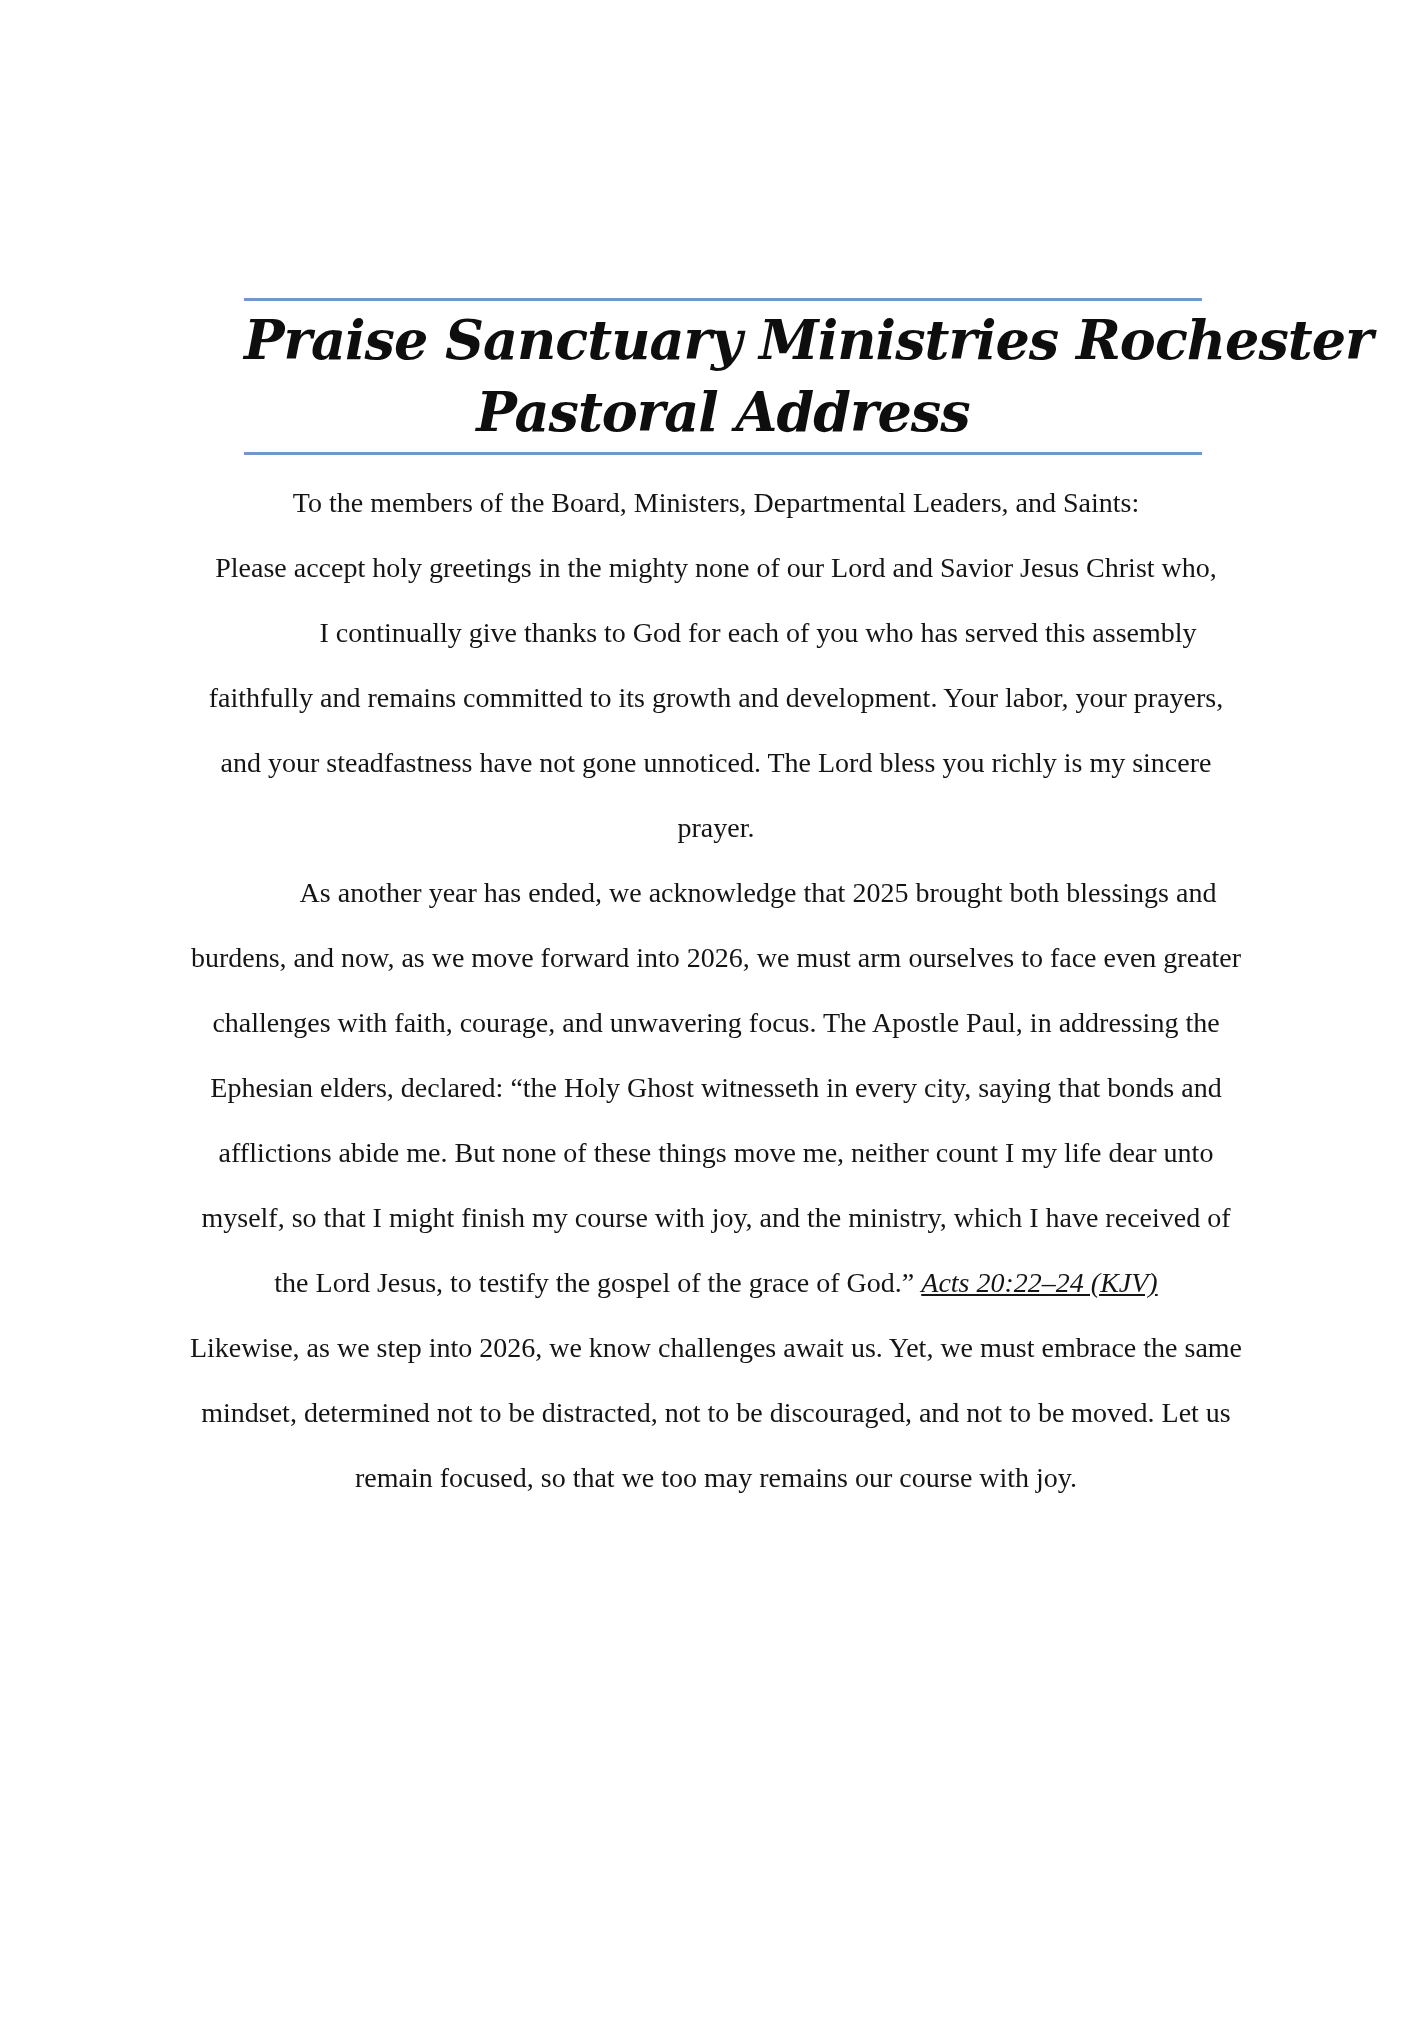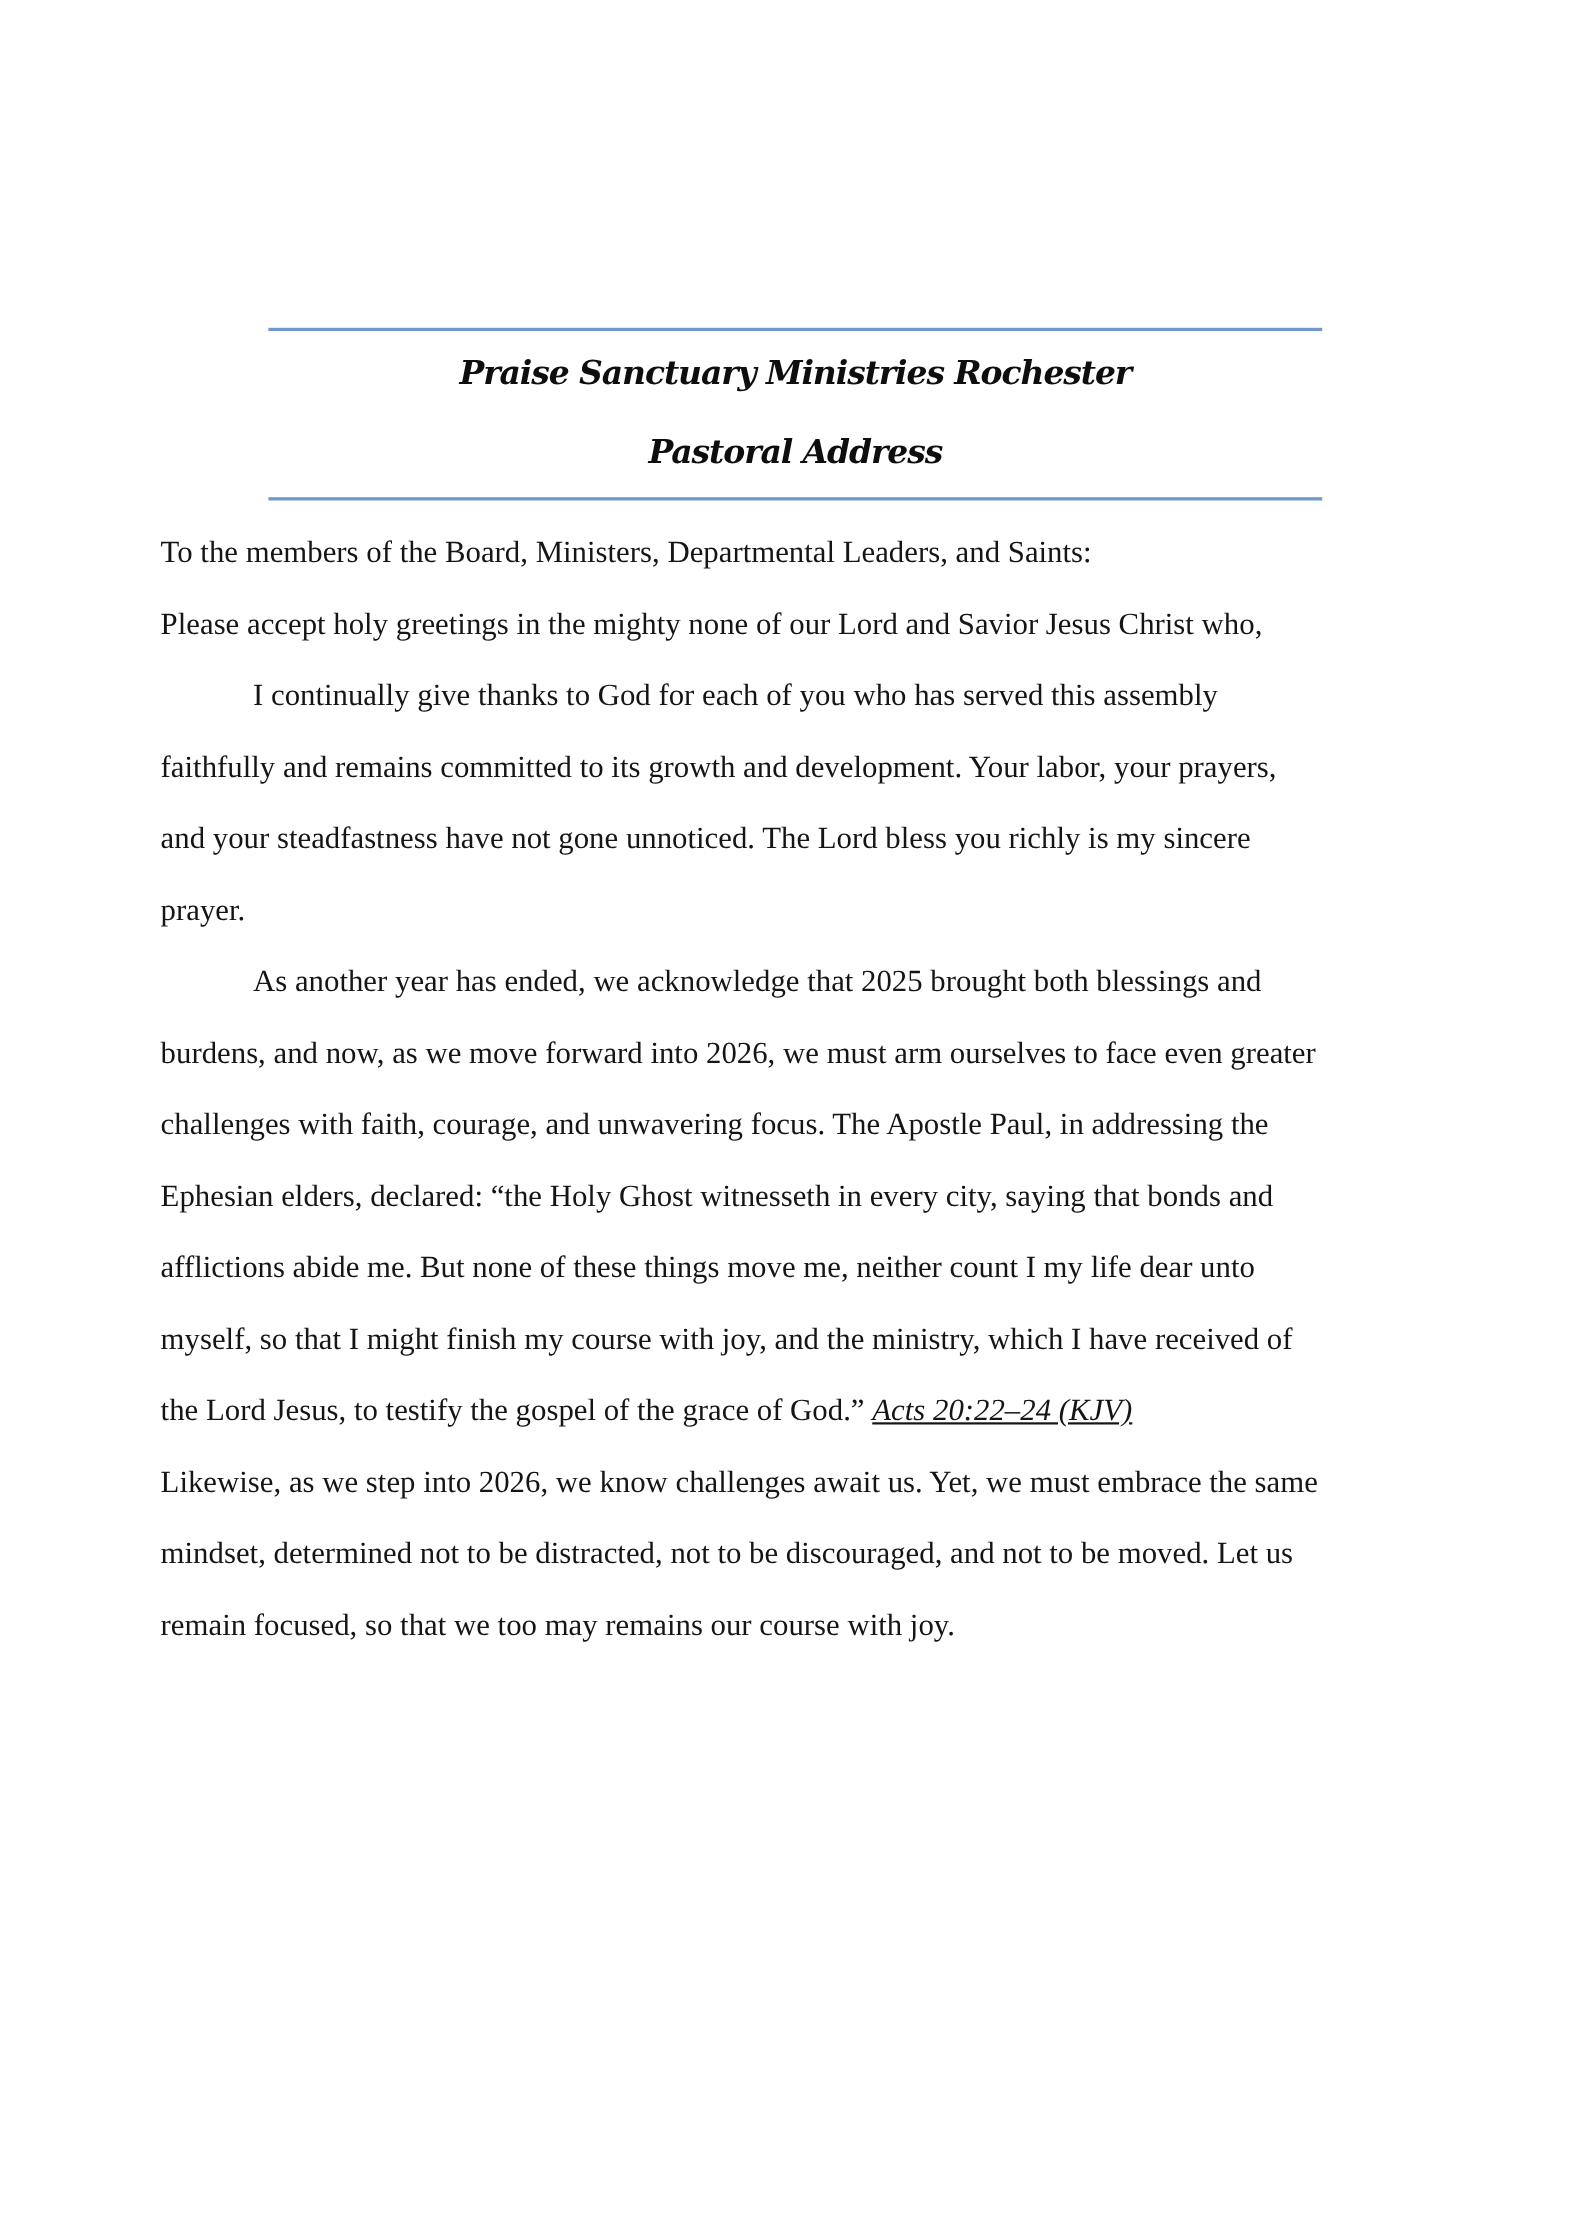--- a/index.html
+++ b/index.html
@@ -23,41 +23,42 @@
     width: 958px;
   }
   .rule {
     height: 3px;
     background: #7098C8;
   }
   .doc-title, .doc-subtitle {
     font-family: "DejaVu Serif", serif;
     font-style: italic;
     font-weight: bold;
-    font-size: 30px;
+    font-size: 54px;
     line-height: 72px;
     letter-spacing: -1px;
     text-align: center;
     color: #0e0e0e;
     white-space: nowrap;
   }
   .title-inner {
     padding: 3px 0 4px 0;
   }
   .body-text {
     position: absolute;
     left: 146px;
     top: 470px;
     width: 1140px;
     font-size: 28px;
     line-height: 65px;
   }
   .line {
     white-space: nowrap;
     height: 65px;
+    text-align: center;
   }
   .indent {
     padding-left: 84px;
   }
   .cite {
     font-style: italic;
     text-decoration: underline;
   }
 </style>
 </head>

